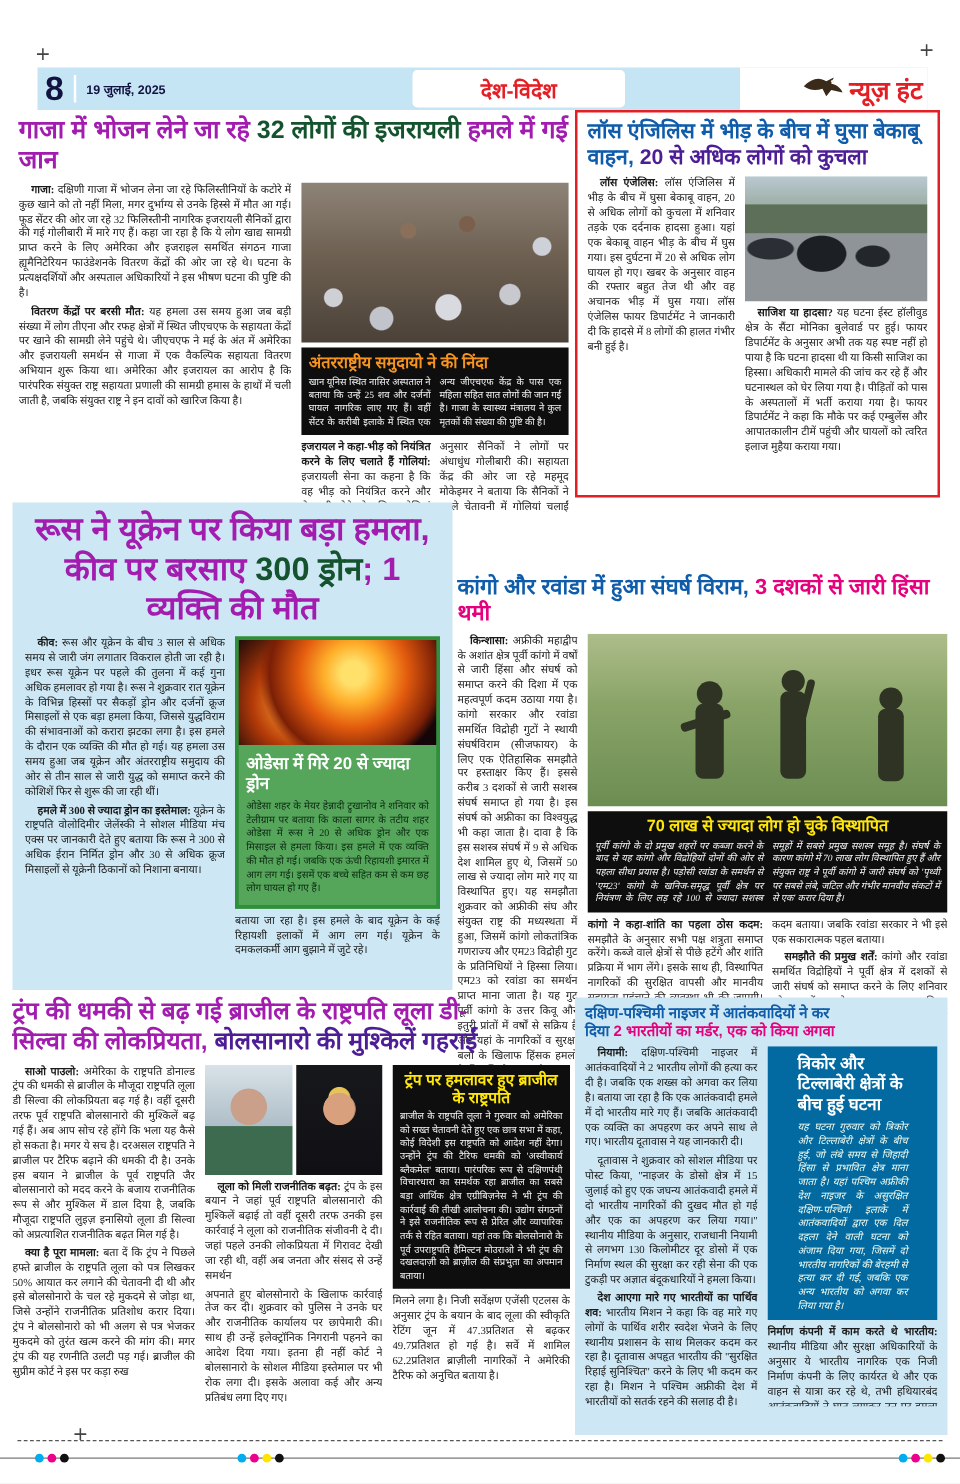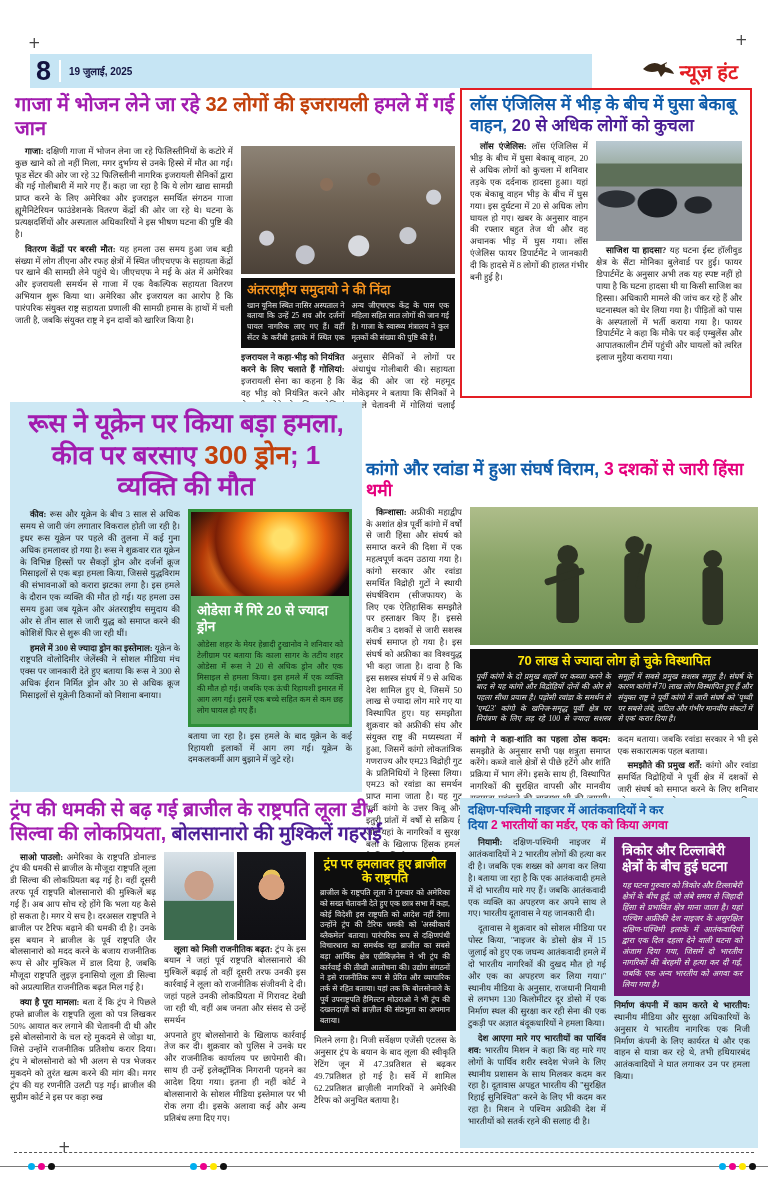--- a/index.html
+++ b/index.html
@@ -11,21 +11,21 @@
   .pagenum{font-family:"Liberation Sans",sans-serif;font-weight:bold;font-size:27px;color:#121240;margin:0 8px 0 6px;}
   .hdr-sep{width:2px;height:22px;background:#ffffff;margin-right:8px;}
   .hdr-date{font-family:"Liberation Sans",sans-serif;font-weight:bold;font-size:10px;color:#121240;}
   .section-pill{position:absolute;left:300px;top:2px;width:170px;height:30px;background:#ffffff;border-radius:4px;
                 display:flex;align-items:center;justify-content:center;}
   .section-title{font-family:"Liberation Sans",sans-serif;font-weight:bold;font-size:17px;color:#e31e24;}
   .masthead{position:absolute;right:0;top:0;height:34px;width:150px;background:#ffffff;display:flex;align-items:center;justify-content:flex-end;padding-right:4px;box-sizing:border-box;}
   .masthead-title{font-family:"Liberation Sans",sans-serif;font-weight:bold;font-size:20px;color:#e31e24;margin-left:4px;}
   
   .hl{font-family:"Liberation Sans",sans-serif;font-weight:bold;line-height:1.22;}
-  .c-red{color:#4c1d95;} .c-orange{color:#c2410c;} .c-blue{color:#0f5caa;} .c-mag{color:#e5007d;} .c-blk{color:#a21caf;}
+  .c-red{color:#4c1d95;} .c-orange{color:#14532d;} .c-blue{color:#0f5caa;} .c-mag{color:#e5007d;} .c-blk{color:#a21caf;}
   
   .bt{font-size:8.6px;line-height:1.38;text-align:justify;}
   .bt p{margin:0 0 3px 0;text-indent:10px;}
   .bt b{font-family:"Liberation Serif",serif;}
   .colwrap{display:flex;gap:8px;}
   .clip{overflow:hidden;}
   
   .photo{width:100%;}
   .ph-gaza{height:128px;background:
      radial-gradient(circle at 12% 72%, #cfcfd6 0 7px, transparent 8px),
@@ -56,21 +56,21 @@
   
   .darkbox{background:#0e0e0e;color:#f2f2f2;padding:5px 6px;}
   .darkbox .bx-head{font-family:"Liberation Sans",sans-serif;font-weight:bold;font-size:13px;line-height:1.15;margin-bottom:3px;}
   .bx-orange{color:#f7941e;} .bx-yellow{color:#ffe60a;text-align:center;}
   .darkbox .bx-text{font-size:7.6px;line-height:1.4;text-align:justify;}
   .two-col{column-count:2;column-gap:7px;}
   .greenbox{border:3px solid #2f8f3a;background:#55a65b;padding:0 0 4px 0;}
   .greenbox .gb-inner{padding:4px 6px;}
   .gb-head{font-family:"Liberation Sans",sans-serif;font-weight:bold;font-size:13.5px;color:#ffffff;line-height:1.2;margin:3px 0;}
   .gb-text{font-size:8px;line-height:1.38;color:#0d2b12;text-align:justify;}
-  .greenbox2{background:#701a75;padding:6px 8px;}
+  .greenbox2{background:#0369a1;padding:6px 24px;}
   .greenbox2 .gb-head{font-size:13.5px;margin:0 0 4px 0;}
   .greenbox2 .gb-text{color:#eefbee;font-style:italic;}
   
   .panel-blue{background:#cde8f4;}
   .la-box{border:2px solid #e31e24;background:#ffffff;}
   
   .dash-line{position:absolute;left:14px;right:14px;border-top:1.4px dashed #555;}
   .solid-line{position:absolute;left:0;right:0;border-top:1.6px solid #7a7a7a;}
   .dots{position:absolute;display:flex;gap:3px;top:-4px;}
   .dot{width:7px;height:7px;border-radius:50%;}
@@ -83,20 +83,23 @@
 
   <div class="crop" style="left:28px;top:36px;">+</div>
   <div class="crop" style="left:735px;top:33px;">+</div>
   <div class="crop" style="left:58px;top:1140px;">+</div>
   <div class="crop" style="left:744px;top:1134px;">+</div>
 
   <div class="header">
     <span class="pagenum">8</span>
     <span class="hdr-sep"></span>
     <span class="hdr-date">19 जुलाई, 2025</span>
+    <div class="section-pill">
+      <span class="section-title">देश-विदेश</span>
+    </div>
     <div class="masthead">
       <span style="display:inline-block;line-height:0;">
         <svg width="34" height="24" viewBox="0 0 34 24">
             <path d="M2 10 C8 4, 14 2, 20 6 L26 3 L24 8 C29 9, 32 12, 33 15 L24 13 L20 18 L17 12 C11 14, 6 13, 2 10 Z" fill="#3a2a1a"></path>
             <circle cx="25" cy="6" r="1.2" fill="#f5efe2"></circle>
           </svg>
       </span>
       <span class="masthead-title">न्यूज़ हंट</span>
     </div>
   </div>

